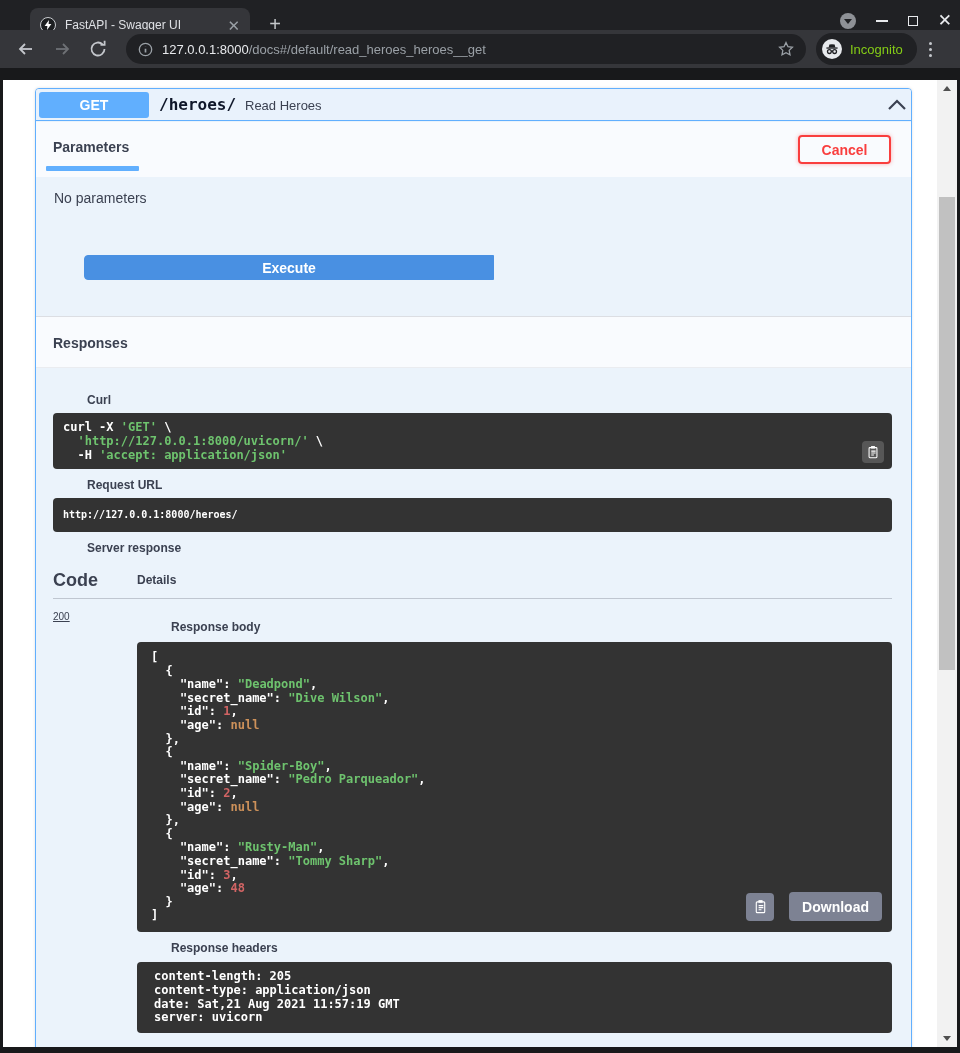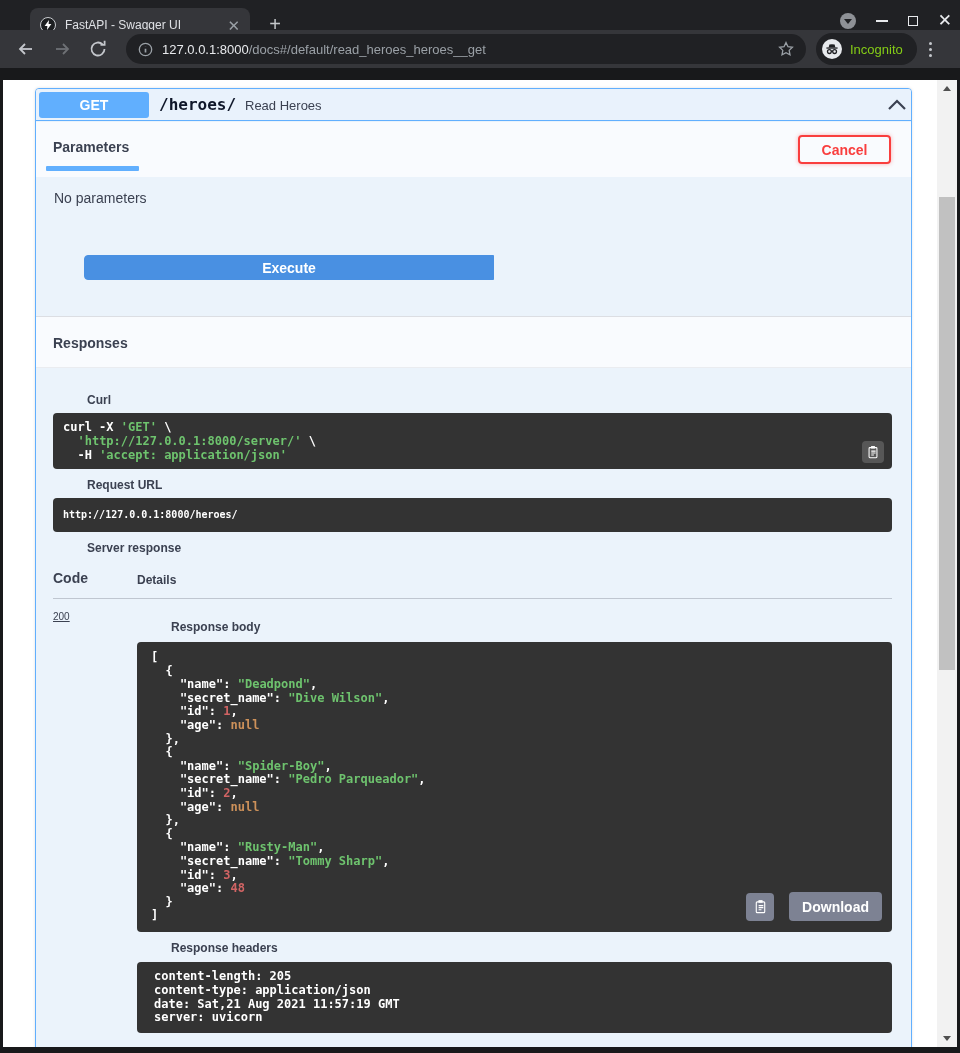--- a/index.html
+++ b/index.html
@@ -95,21 +95,21 @@
 
   .curl-block { left:17px; top:45px; width:839px; height:56px; padding:7px 10px; }
   .curl-block pre { font-size:12px; line-height:14px; }
   .copy-btn-curl { position:absolute; right:8px; top:28px; width:22px; height:22px; background:rgba(255,255,255,.18);
                    border:none; border-radius:4px; display:flex; align-items:center; justify-content:center; }
 
   .requrl-block { left:17px; top:130px; width:839px; height:34px; padding:9px 10px; }
   .requrl-block pre { font-size:10px; line-height:16px; }
 
   .tbl-divider { position:absolute; left:17px; top:230px; width:839px; height:1px; background:rgba(59,65,81,.25); }
-  .code-head { position:absolute; left:17px; top:202px; font-size:14px; font-weight:bold; color:#3b4151; }
+  .code-head { position:absolute; left:17px; top:202px; font-size:18px; font-weight:bold; color:#3b4151; }
   .details-head { position:absolute; left:101px; top:205px; font-size:12px; font-weight:bold; color:#3b4151; }
   .status-code { position:absolute; left:17px; top:243px; font-size:10px; color:#3b4151;text-decoration:underline; }
 
   .respbody-block { left:101px; top:274px; width:755px; height:290px; padding:9px 14px; }
   .respbody-block pre { font-size:12px; line-height:13.6px; }
   .blk-actions { position:absolute; right:10px; bottom:11px; display:flex; gap:15px; align-items:center; }
   .copy-btn { width:28px; height:28px; background:#7d8293; border:none; border-radius:4px;
               display:flex; align-items:center; justify-content:center; }
   .download-btn { height:29px; padding:0 13px; background:#7d8293; border:none; border-radius:4px;
                   color:#fff; font-weight:bold; font-size:14px; font-family:"Liberation Sans",sans-serif; }
@@ -213,21 +213,21 @@
 
     <div class="sec-resp-head">
       <span class="resp-title">Responses</span>
     </div>
 
     <div class="sec-resp-body">
 
       <span class="lbl" style="left:17px; top:25px;">Curl</span>
       <div class="codeblock curl-block">
         <pre id="curl-pre"><span class="tok-k">curl -X </span><span class="tok-s">'GET'</span><span class="tok-k"> \</span>
-<span class="tok-k">  </span><span class="tok-s">'http://127.0.0.1:8000/server/'</span><span class="tok-k"> \</span>
+<span class="tok-k">  </span><span class="tok-s">'http://127.0.0.1:8000/uvicorn/'</span><span class="tok-k"> \</span>
 <span class="tok-k">  -H </span><span class="tok-s">'accept: application/json'</span></pre>
         <button class="copy-btn-curl">
           <svg width="14" height="14" viewBox="0 0 16 16" fill="none" stroke="#ffffff" stroke-width="1.2">
             <rect x="3.5" y="3" width="9" height="11.5" rx="1"></rect>
             <rect x="5.8" y="1.2" width="4.4" height="2.8" fill="#ffffff" stroke="none"></rect>
             <path d="M6 7h5M6 9.2h5M6 11.4h3"></path>
           </svg>
         </button>
       </div>
 

